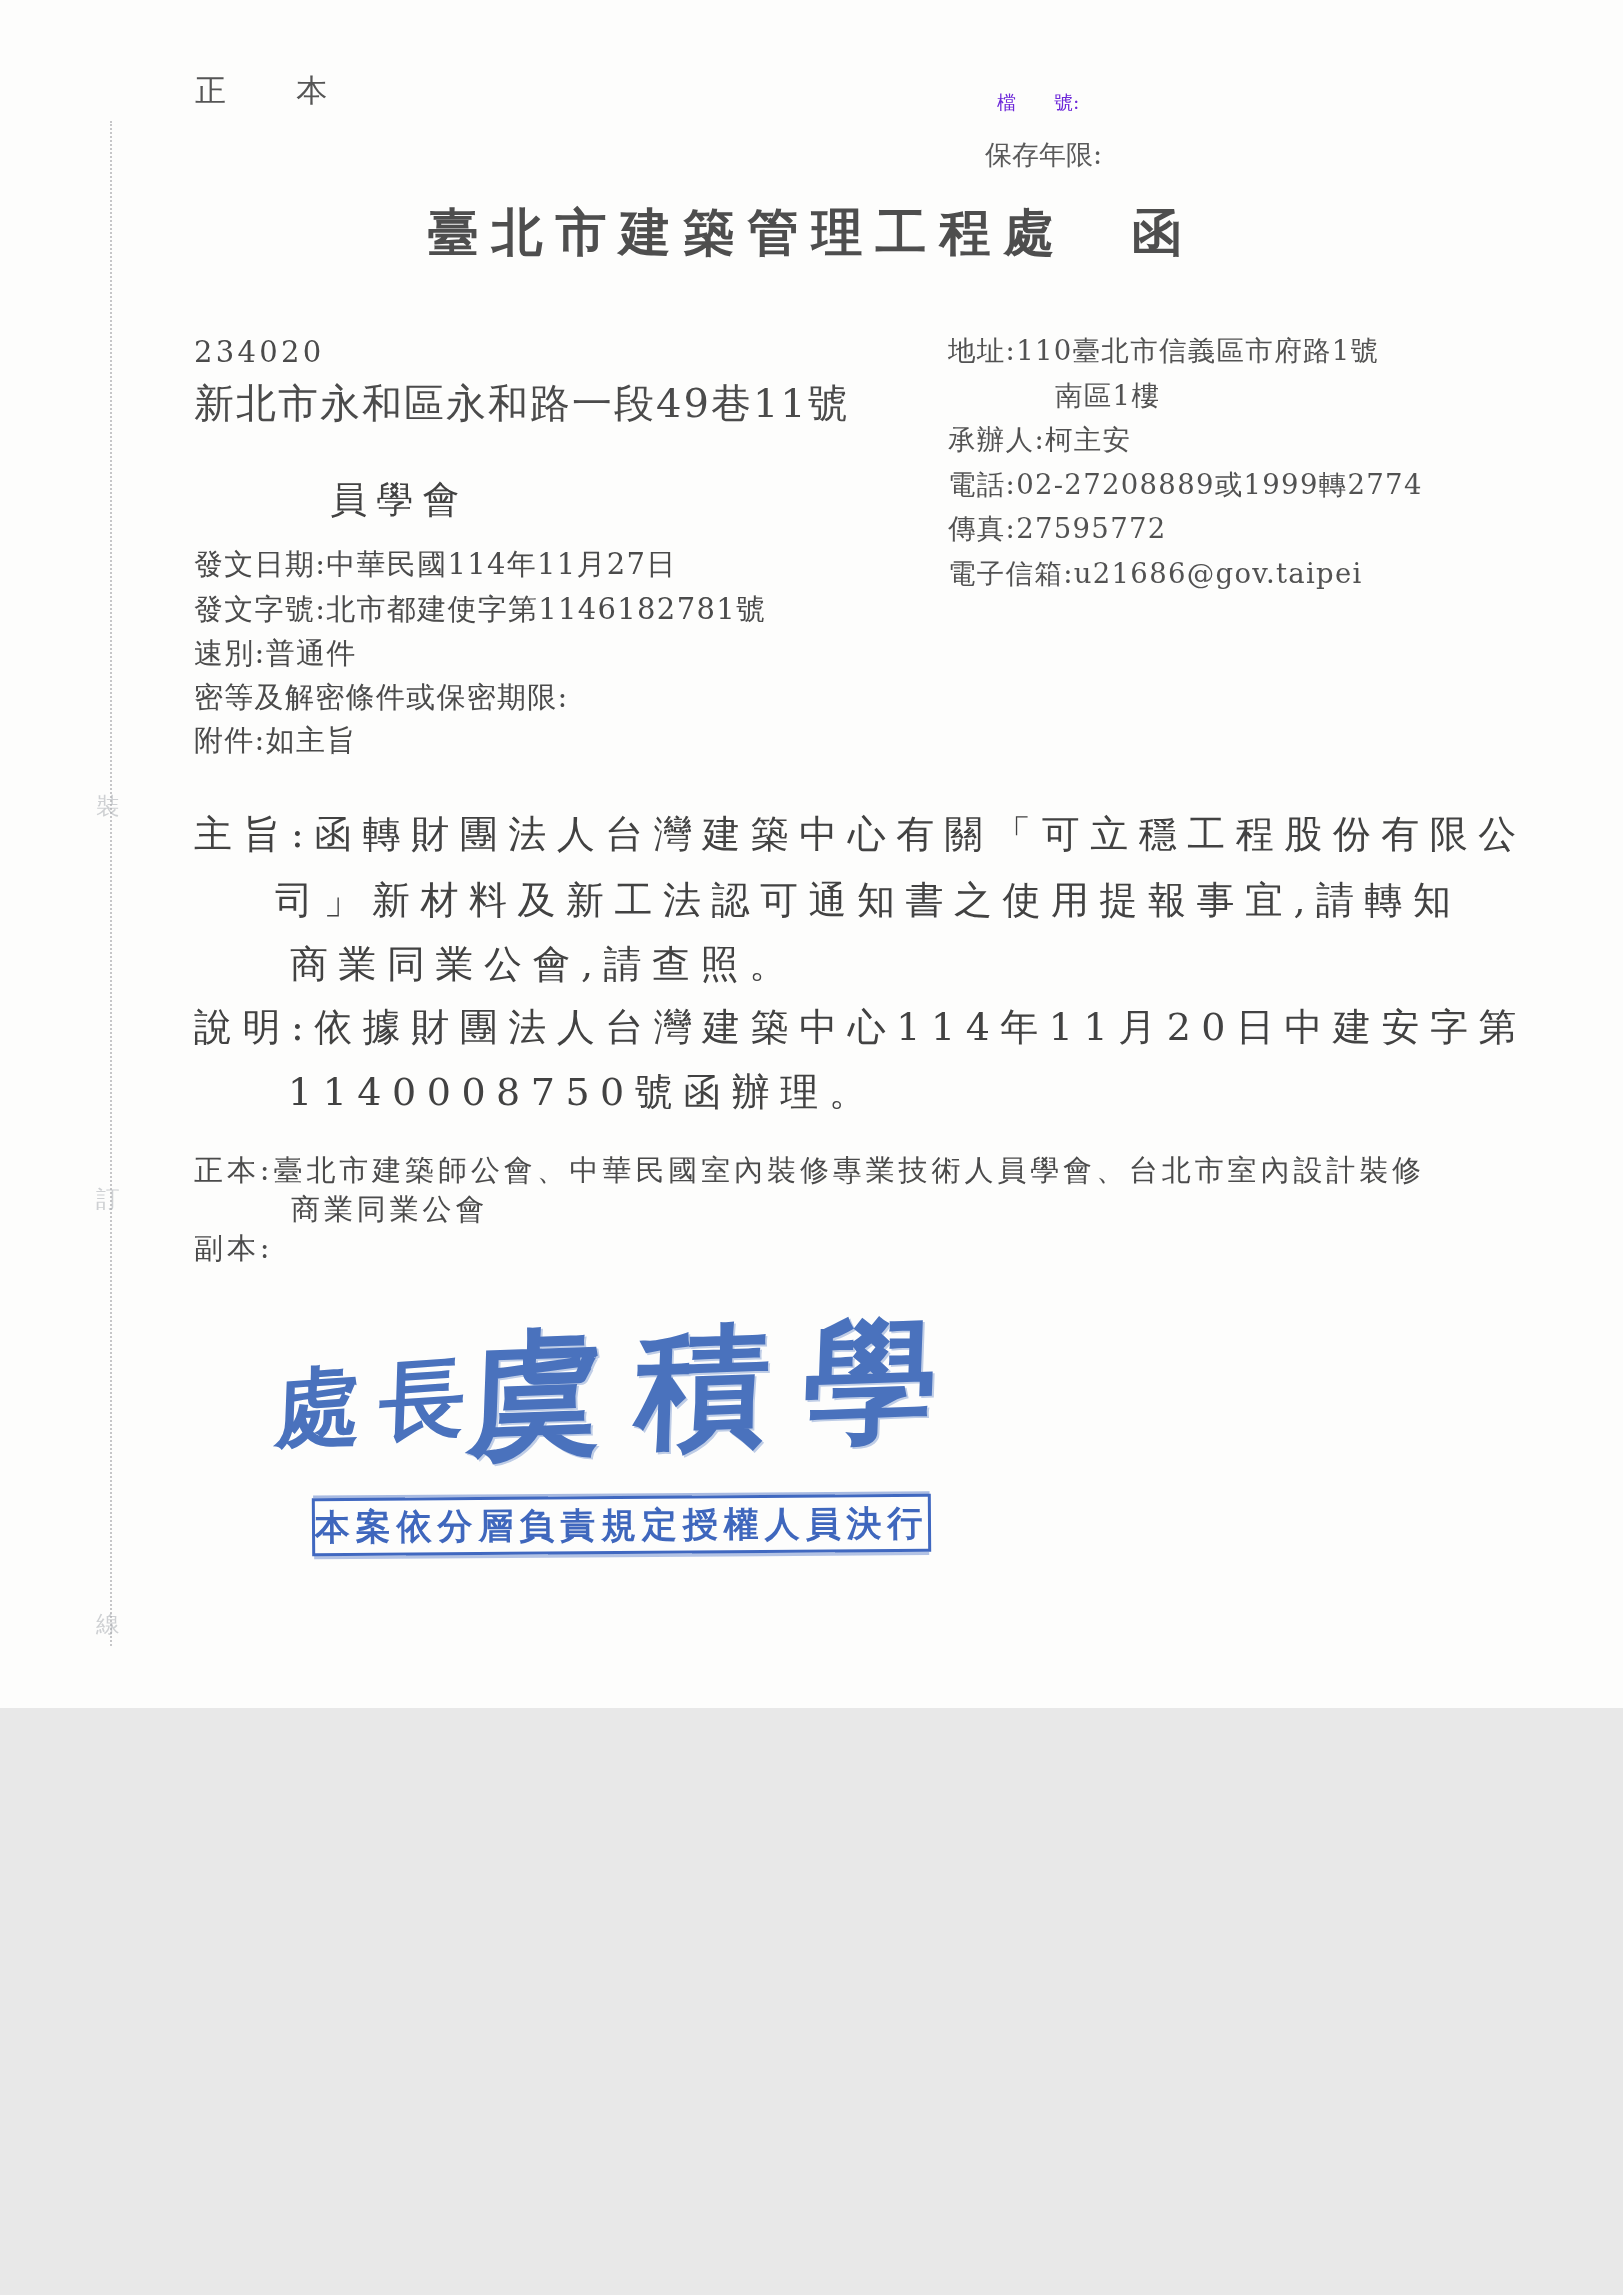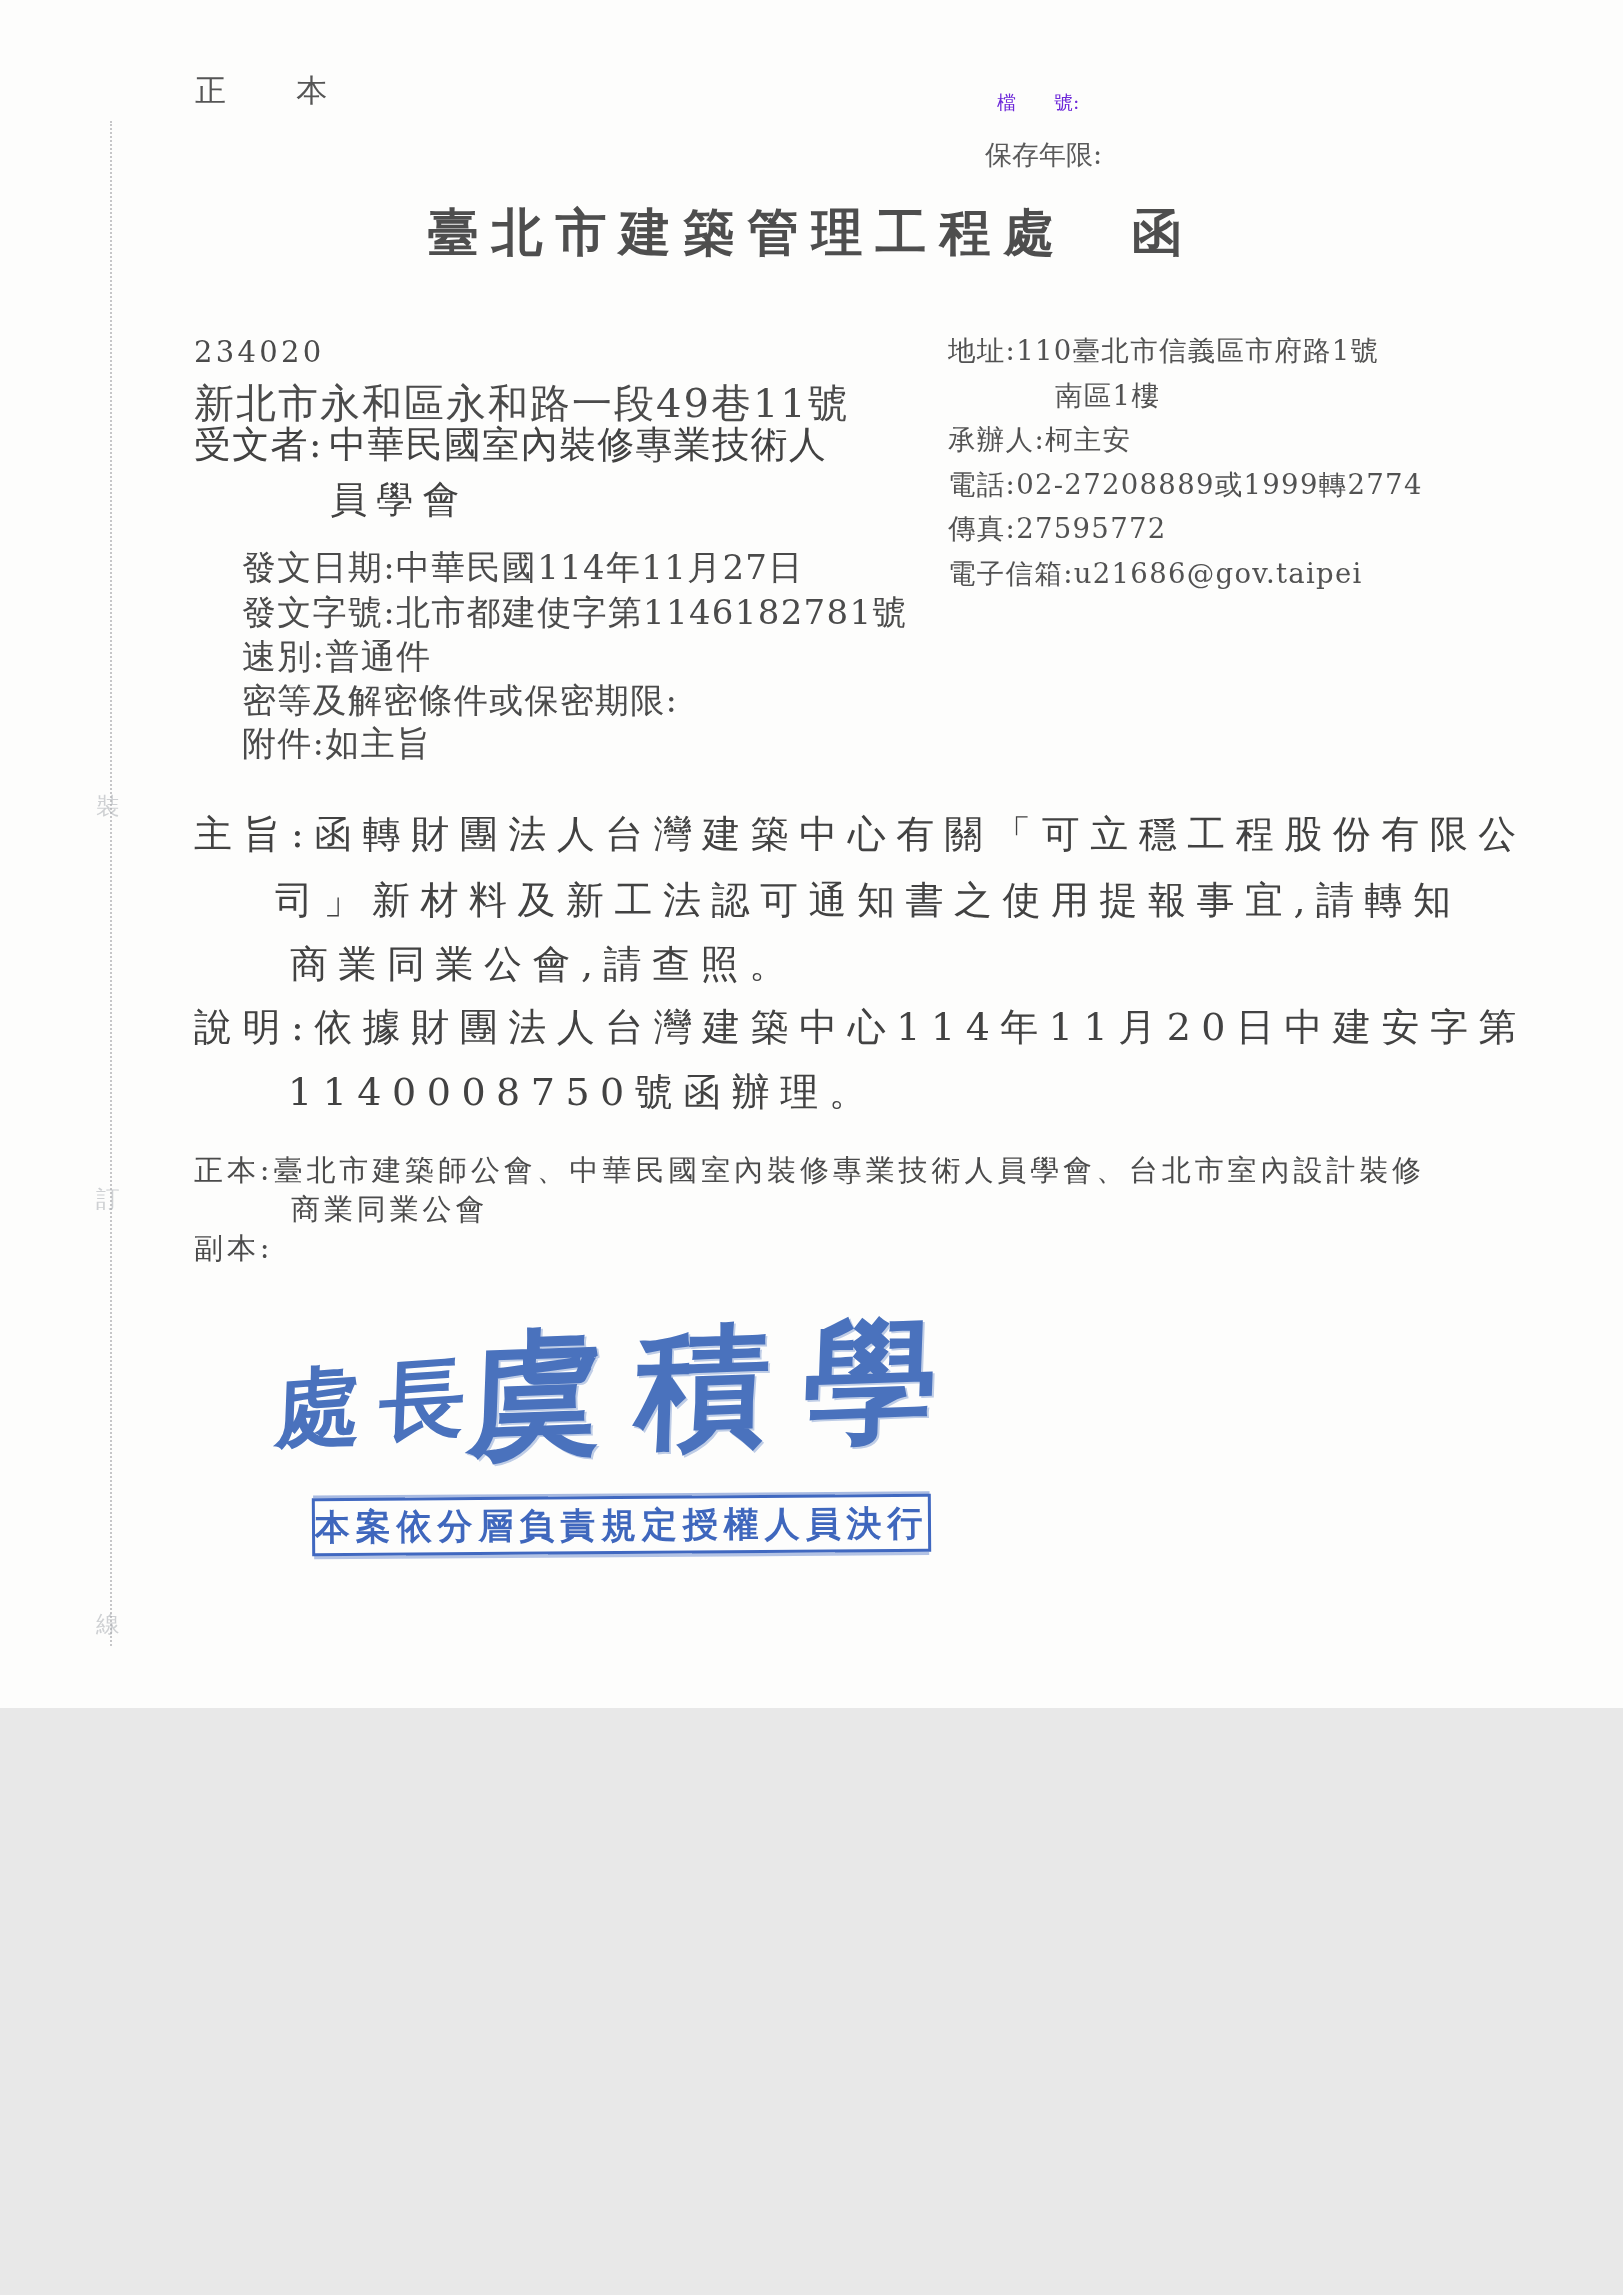--- a/index.html
+++ b/index.html
@@ -42,21 +42,21 @@
   
   .agc{font-size:27.5px;letter-spacing:1.3px;color:#525252;}
   .agc-addr1{left:948px;top:335px;}
   .agc-addr2{left:1055px;top:380px;}
   .agc-officer{left:948px;top:424px;}
   .agc-phone{left:948px;top:469px;}
   .agc-fax{left:948px;top:513px;}
   .agc-email{left:948px;top:558px;}
 
   
-  .meta{font-size:34px;letter-spacing:1.3px;margin-left:48px;}
+  .meta{font-size:29px;letter-spacing:1.3px;}
   .meta-date{left:194px;top:548px;}
   .meta-num{left:194px;top:593px;}
   .meta-pri{left:194px;top:637px;}
   .meta-sec{left:194px;top:681px;}
   .meta-att{left:194px;top:724px;}
 
   
   .body-line{font-size:38px;letter-spacing:10.5px;color:var(--txt-dark);}
   .subj-1{left:194px;top:813px;}
   .subj-2{left:275px;top:879px;}
@@ -121,21 +121,20 @@
 
 <div class="page">
 
   <div class="abs copy-type">正　本</div>
   <div class="abs file-no">檔　　號:</div>
   <div class="abs retention">保存年限:</div>
   <div class="abs doc-title">臺北市建築管理工程處　函</div>
 
   <div class="abs rec-code">234020</div>
   <div class="abs rec-addr">新北市永和區永和路一段49巷11號</div>
-  <div class="abs rec-line"><span>受文者:</span><span class="gap"></span><span>中華民國室內裝修專業技術人</span></div>
   <div class="abs rec-wrap">員學會</div>
 
   <div class="abs agc agc-addr1">地址:110臺北市信義區市府路1號</div>
   <div class="abs agc agc-addr2">南區1樓</div>
   <div class="abs agc agc-officer">承辦人:柯主安</div>
   <div class="abs agc agc-phone">電話:02-27208889或1999轉2774</div>
   <div class="abs agc agc-fax">傳真:27595772</div>
   <div class="abs agc agc-email">電子信箱:u21686@gov.taipei</div>
 
   <div class="abs meta meta-date">發文日期:中華民國114年11月27日</div>

